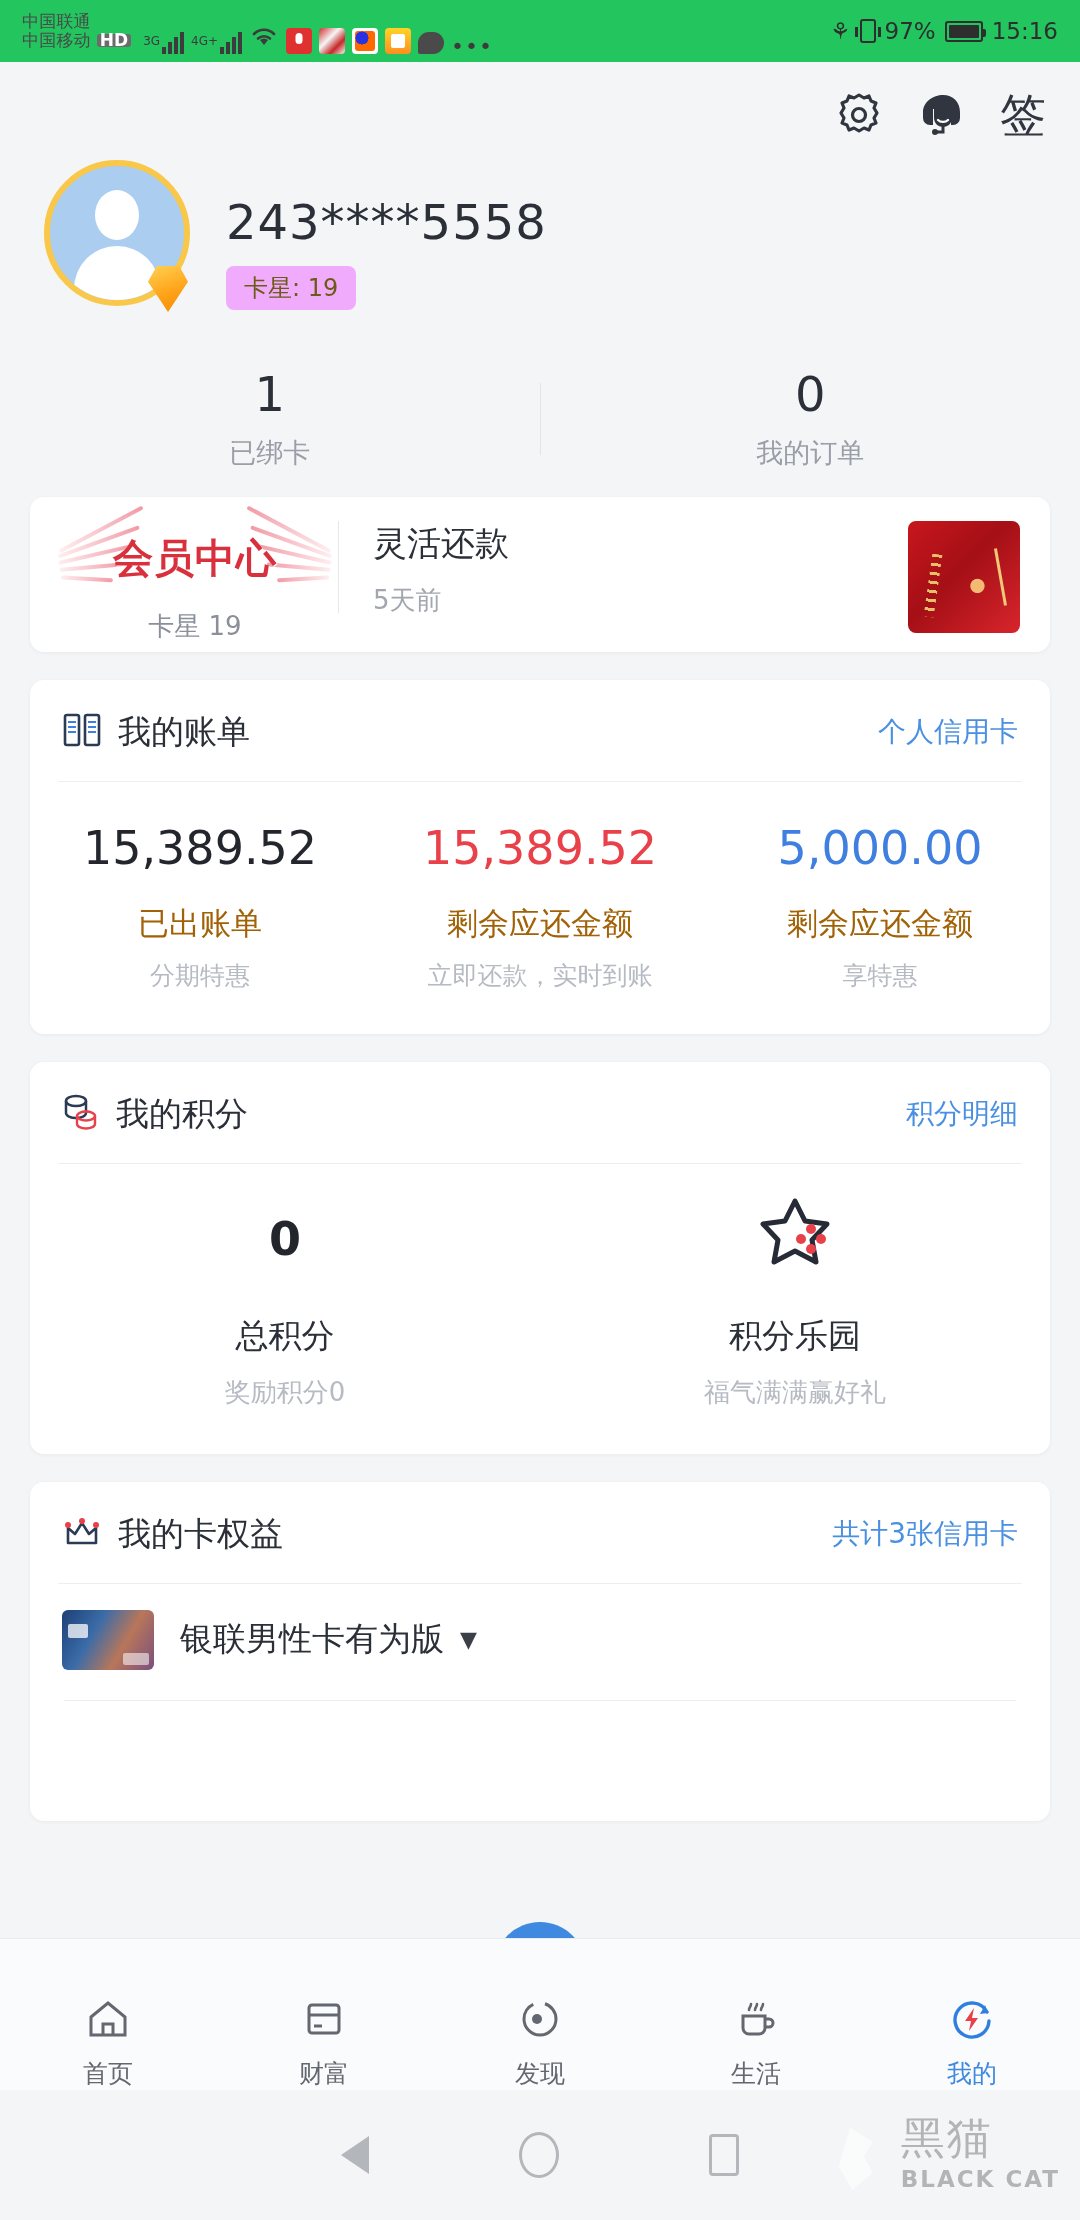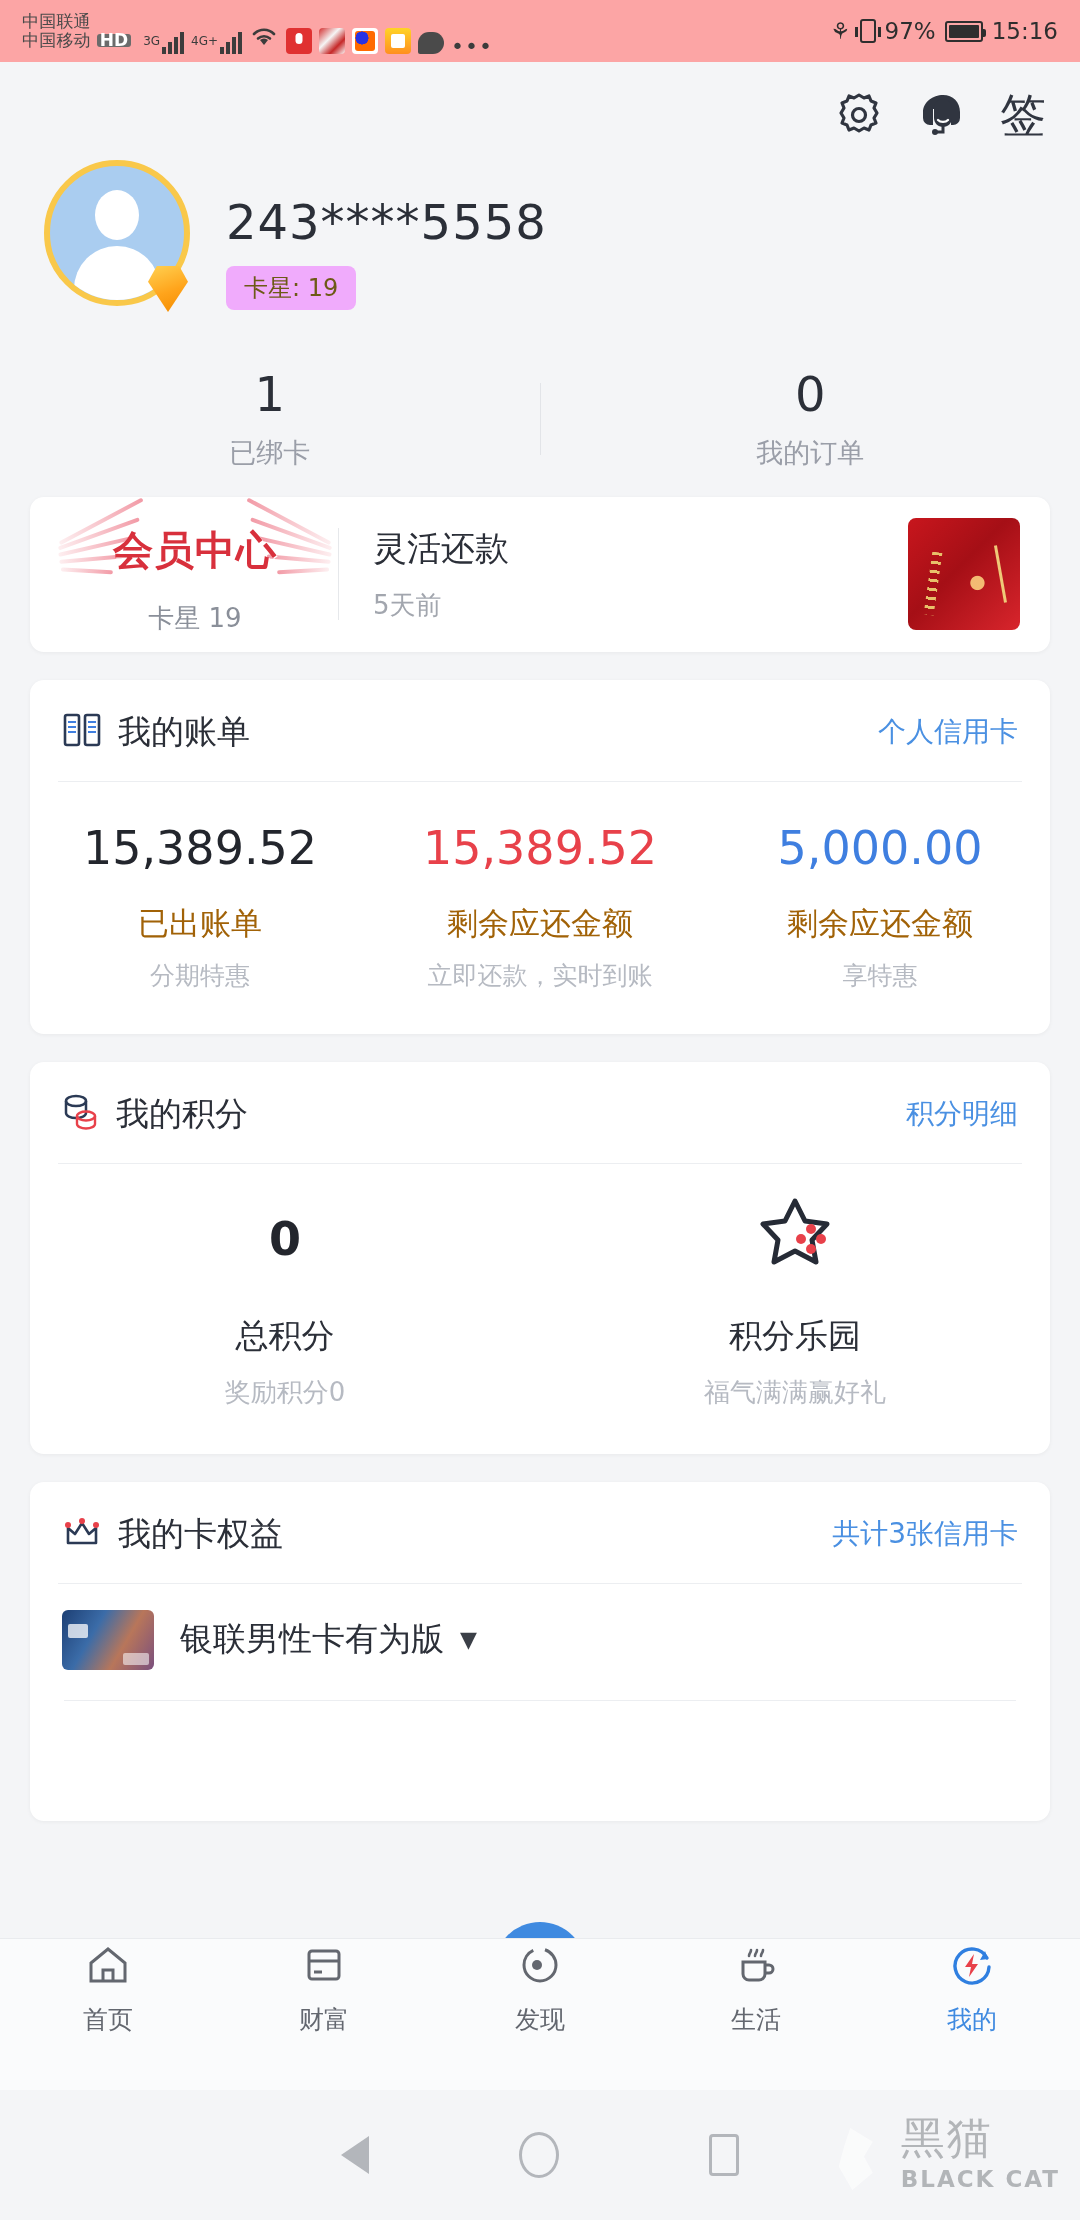--- a/index.html
+++ b/index.html
@@ -7,21 +7,21 @@
     width:1080px; height:2220px;
     font-family:"DejaVu Sans","Liberation Sans",sans-serif;
     background:#f2f3f5;
     overflow:hidden;
   }
   .phone { position:relative; width:1080px; height:2220px; background:#f4f5f7; }
 
   
   .statusbar {
     height:62px; display:flex; align-items:center;
-    padding:0 22px; background:#fca5a5; position:relative;
+    padding:0 22px; background:#22c55e; position:relative;
   }
   .carriers { display:flex; flex-direction:column; justify-content:center; line-height:1.12; }
   .carrier-row { display:flex; align-items:center; gap:6px; }
   .carrier-txt { font-size:17px; color:#4a4a4a; letter-spacing:.2px; }
   .hd-badge {
     font-size:17px; color:#fff; background:#6b6b6b;
     border-radius:3px; padding:0px 3px; font-weight:bold; line-height:13px;
   }
   .sb-icons { display:flex; align-items:flex-end; gap:7px; margin-left:12px; height:46px; }
   .net-grp { display:flex; align-items:flex-end; gap:2px; }
@@ -98,21 +98,21 @@
   .card-hd {
     display:flex; align-items:center; justify-content:space-between;
     padding:30px 32px 26px;
   }
   .card-hd-left { display:flex; align-items:center; gap:16px; }
   .card-title { font-size:33px; color:#2b2f38; }
   .card-link { font-size:28px; color:#4a90e2; }
   .divider { height:1px; background:#eceef1; margin:0 28px; }
 
   
-  .member-card { display:flex; align-items:center; padding:24px 30px; height:155px; }
+  .member-card { display:flex; padding:24px 30px; height:155px; }
   .vip-box { width:270px; text-align:center; position:relative; flex:0 0 auto; }
   .vip-wings { position:relative; height:76px; display:flex; align-items:center; justify-content:center; }
   .wing { position:absolute; top:4px; width:96px; height:64px; }
   .wing.l { left:-2px; transform:rotate(-8deg); }
   .wing.r { right:-2px; transform:scaleX(-1) rotate(-8deg); }
   .wing i { position:absolute; left:0; height:4px; border-radius:3px;
     background:linear-gradient(90deg,rgba(244,150,160,.15),#f29aa6); display:block; }
   .wing i:nth-child(1){top:2px;width:94px;transform:rotate(-20deg);}
   .wing i:nth-child(2){top:14px;width:86px;transform:rotate(-12deg);}
   .wing i:nth-child(3){top:26px;width:76px;transform:rotate(-5deg);}
@@ -177,21 +177,21 @@
   .blue-nub {
     position:absolute; left:50%; transform:translateX(-50%);
     bottom:252px; width:92px; height:46px;
     background:#3f8ae0; border-radius:46px 46px 0 0;
   }
 
   
   .tabbar {
     position:absolute; left:0; bottom:130px; width:1080px; height:152px;
     background:#fafbfc; border-top:1px solid #e9ebee;
-    display:flex; align-items:flex-start;
+    display:flex; align-items:flex-end;
   }
   .tab { flex:1; display:flex; flex-direction:column; align-items:center; gap:12px; }
   .tab-lbl { font-size:25px; color:#63676f; }
   .tab.active .tab-lbl { color:#3f8ae0; }
   .tab-ic { height:52px; display:flex; align-items:center; justify-content:center; }
 
   
   .androidnav {
     position:absolute; left:0; bottom:0; width:1080px; height:130px;
     background:#f4f5f7; display:flex; align-items:center; justify-content:center; gap:150px;

